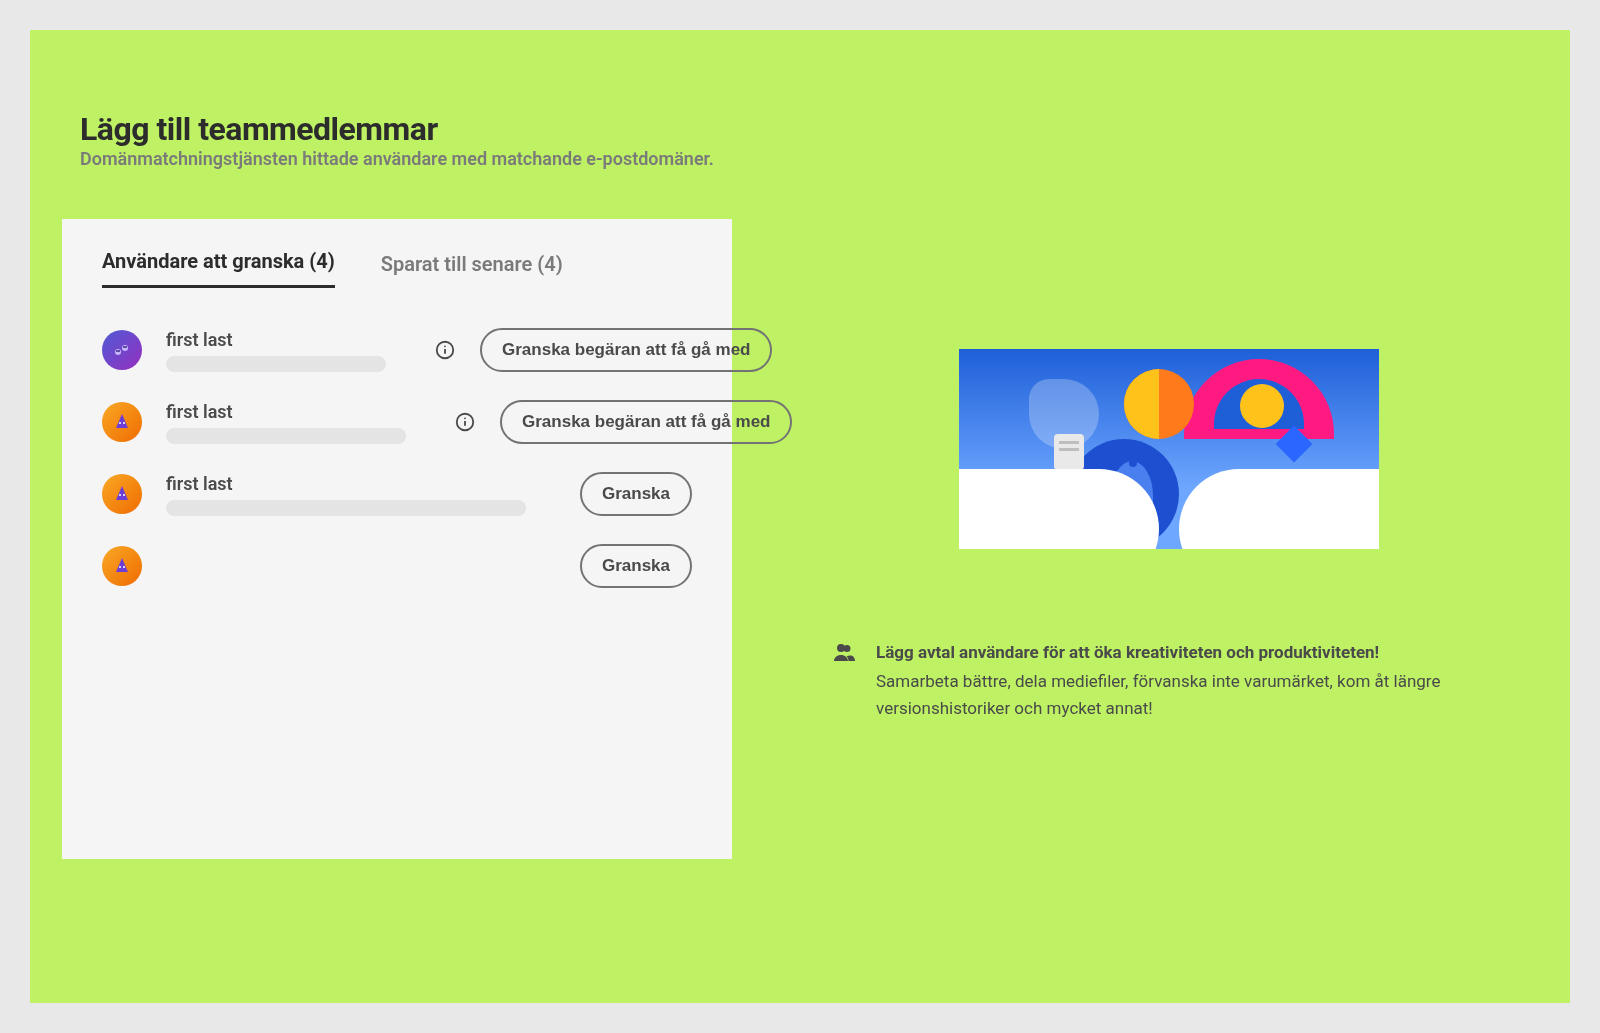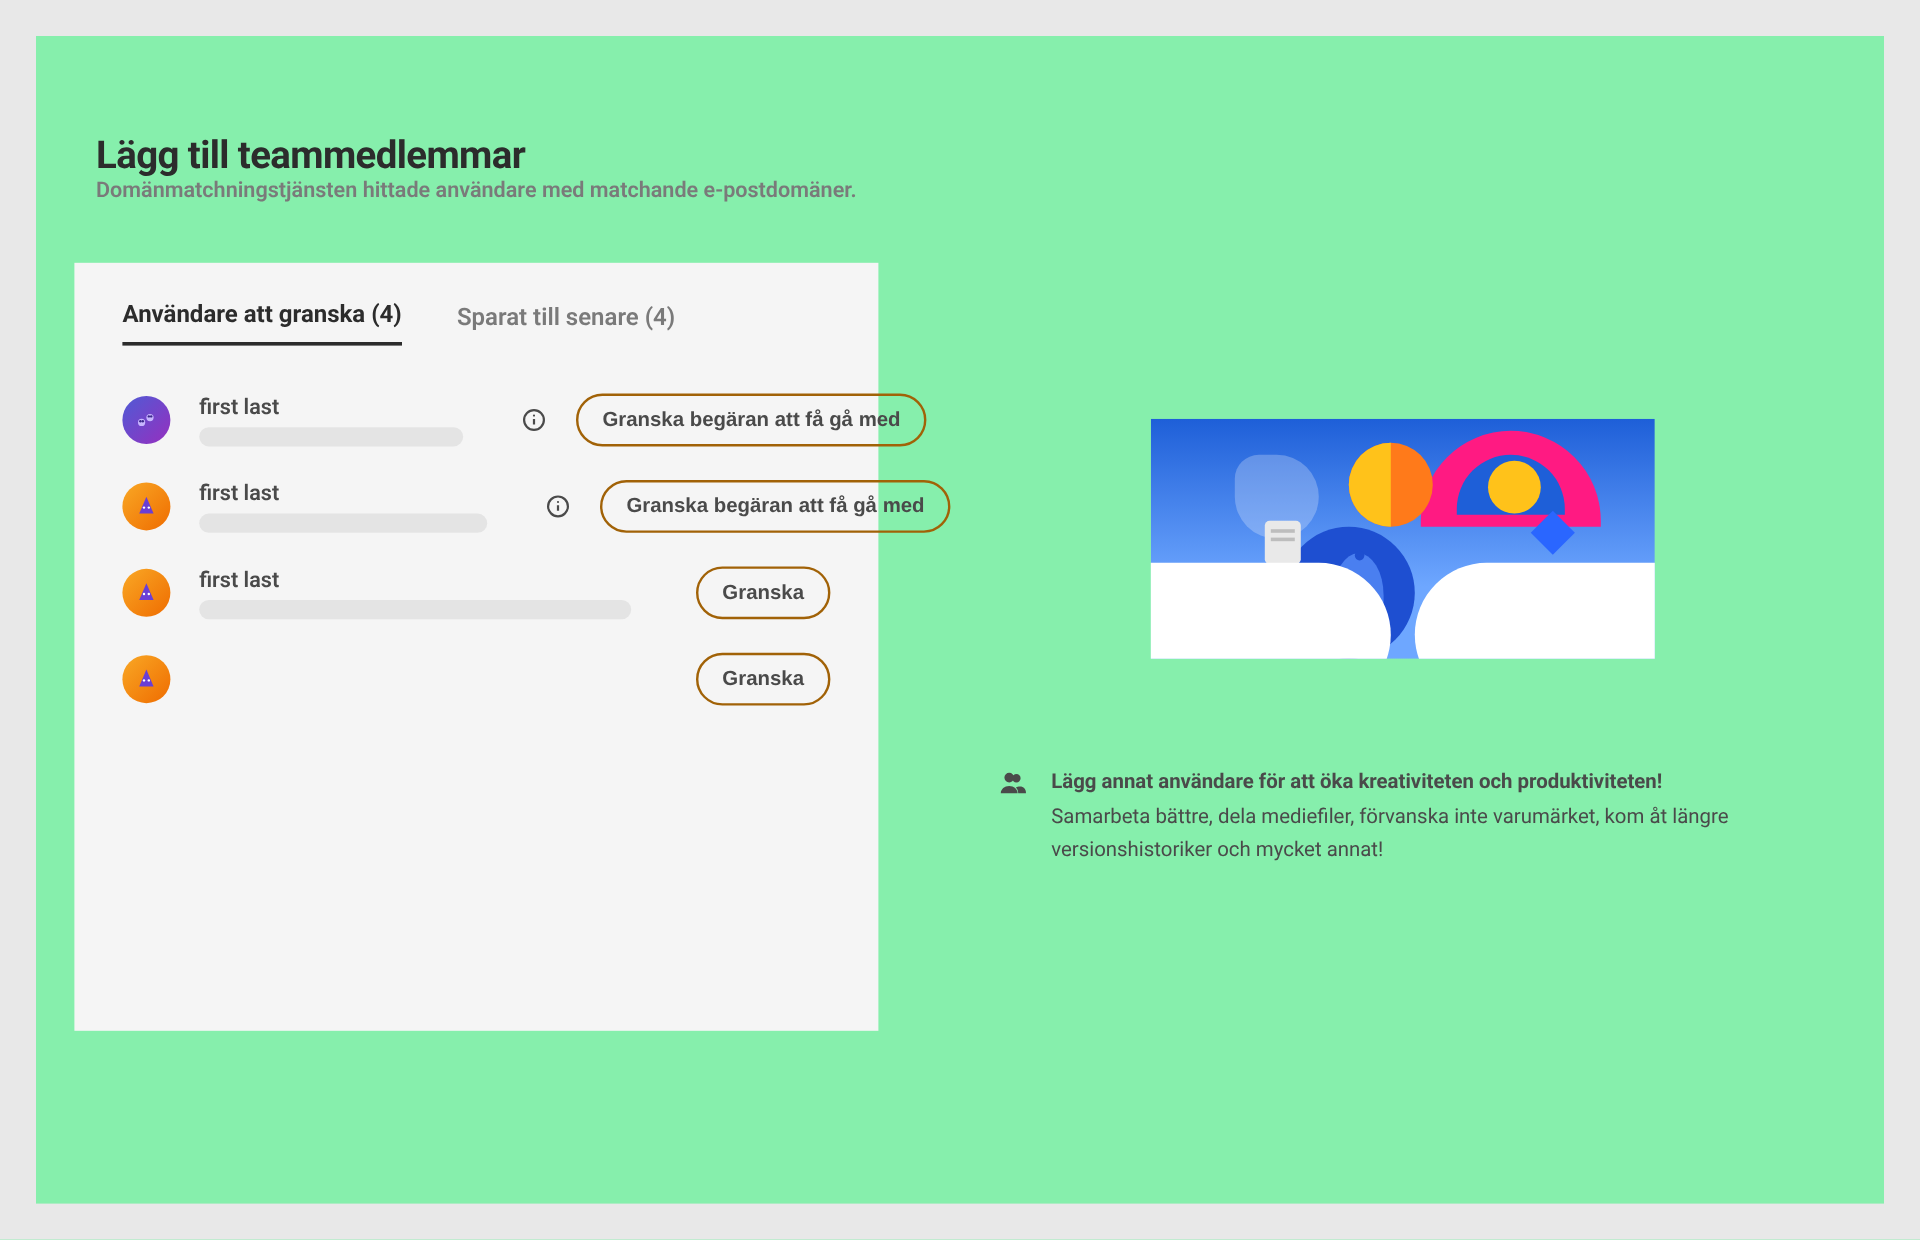--- a/index.html
+++ b/index.html
@@ -5,21 +5,21 @@
 * { box-sizing: border-box; margin: 0; padding: 0; }
 body {
   background: #e8e8e8;
   font-family: -apple-system, BlinkMacSystemFont, "Segoe UI", Roboto, Helvetica, Arial, sans-serif;
   width: 1600px;
   height: 1033px;
   padding: 30px;
   color: #2c2c2c;
 }
 .card {
-  background: #86efac;
+  background: #bef264;
   width: 100%;
   height: 100%;
   padding: 80px 20px 16px 20px;
   position: relative;
 }
 .header { padding-left: 30px; }
 .title {
   font-size: 32px;
   font-weight: 700;
   letter-spacing: -0.5px;
@@ -99,21 +99,21 @@
 .w360 .user-email-ph { width: 360px; }
 .w370 .user-email-ph { width: 370px; }
 .spacer { flex: 1; }
 .info-icon {
   width: 22px;
   height: 22px;
   flex-shrink: 0;
 }
 .info-icon svg { width: 22px; height: 22px; }
 .action-btn {
-  border: 2px solid #a16207;
+  border: 2px solid #737373;
   background: transparent;
   border-radius: 22px;
   padding: 10px 20px;
   font-size: 17px;
   font-weight: 600;
   color: #4a4a4a;
   cursor: pointer;
   white-space: nowrap;
 }
 .right-panel {
@@ -323,21 +323,21 @@
 
       <div class="benefits">
 
         <div class="benefit-row">
           <div class="benefit-icon">
             <svg viewBox="0 0 24 24">
                 <path d="M9 11a4 4 0 1 0 0-8 4 4 0 0 0 0 8zm6 0a3.5 3.5 0 1 0 0-7 3.5 3.5 0 0 0 0 7zM2 20c0-3.3 3.1-6 7-6s7 2.7 7 6H2zm14.5 0c0-1.8-.7-3.5-1.9-4.8 1-.4 2-.7 3.4-.7 3 0 5 2 5 5.5h-6.5z"></path>
               </svg>
           </div>
           <div class="benefit-text">
-            <span class="bold">Lägg annat användare för att öka kreativiteten och produktiviteten!</span>
+            <span class="bold">Lägg avtal användare för att öka kreativiteten och produktiviteten!</span>
             <span>Samarbeta bättre, dela mediefiler, förvanska inte varumärket, kom åt längre versionshistoriker och mycket annat!</span>
           </div>
         </div>
 
 
       </div>
     </div>
 
   </div>
 </div>

